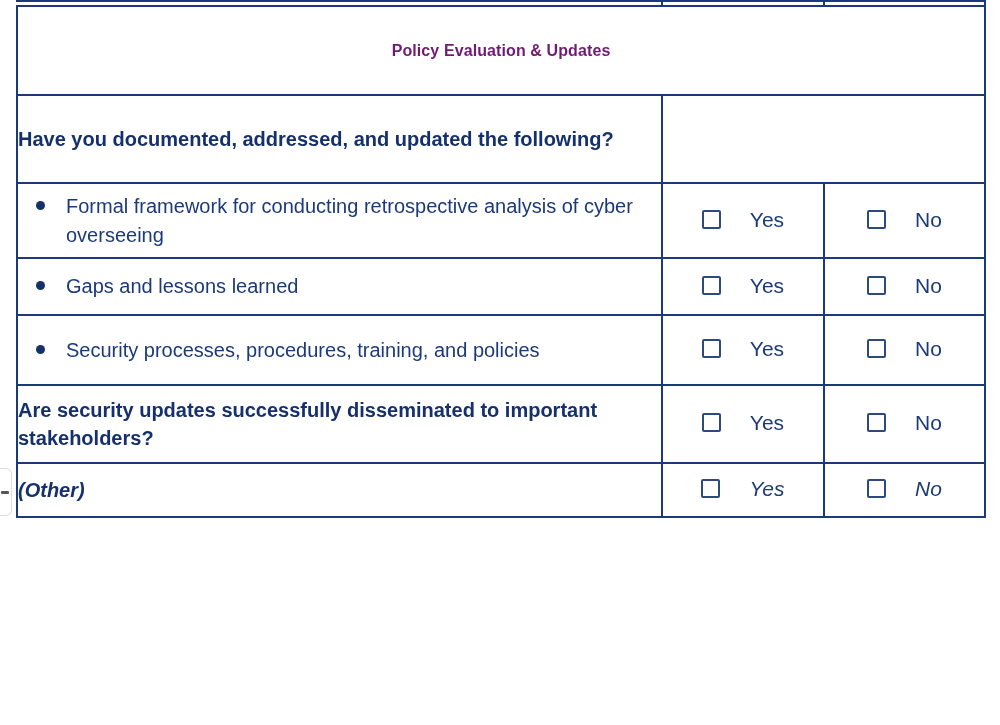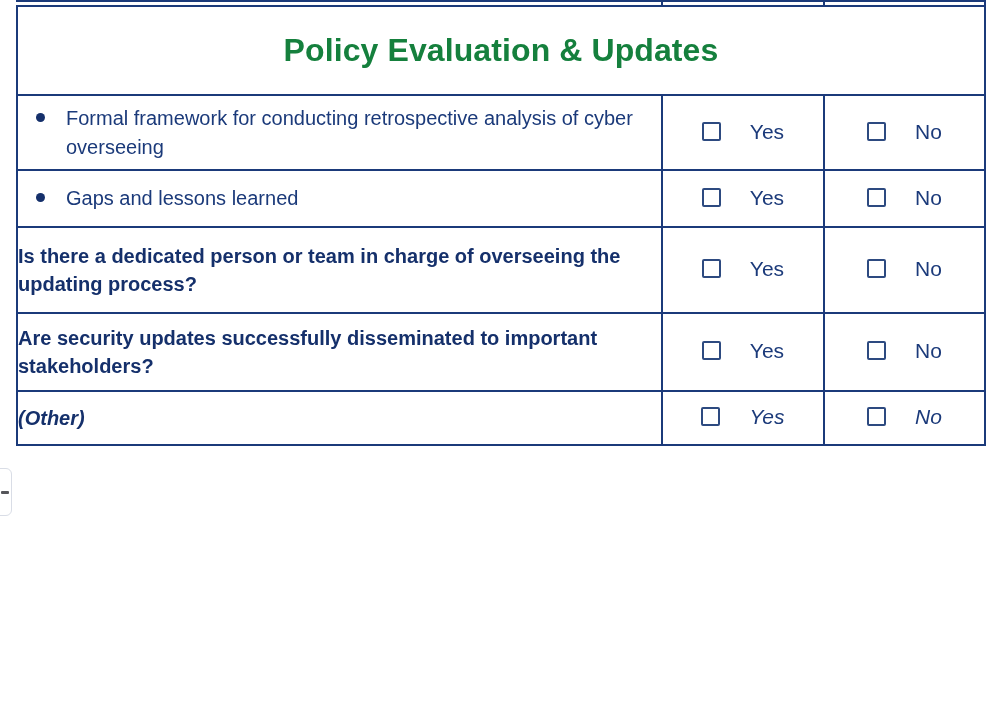--- a/index.html
+++ b/index.html
@@ -88,24 +88,24 @@
   .col-yes  { width: 162px; }
   .col-no   { width: 161px; }
 
   
   .title-cell {
     height: 87px;
     text-align: center;
     vertical-align: middle;
   }
   .title-text {
-    font-size: 32px;
+    font-size: 16px;
     font-weight: bold;
     letter-spacing: 0.1px;
-    color: #15803d;
+    color: #701a75;
   }
 
   
   .qcell {
     padding: 14px 18px 14px 10px;
   }
   .qtext {
     font-size: 20px;
     font-weight: bold;
     line-height: 1.42;
@@ -201,20 +201,26 @@
       <col class="col-no">
     </colgroup>
     <tbody>
 
       <tr>
         <td class="title-cell" colspan="3">
           <span class="title-text">Policy Evaluation &amp; Updates</span>
         </td>
       </tr>
 
+      <tr class="r-have">
+        <td class="qcell">
+          <div class="qtext">Have you documented, addressed, and updated the following?</div>
+        </td>
+        <td colspan="2"></td>
+      </tr>
 
       <tr class="r-b1">
         <td class="bcell">
           <div class="bullet-row">
             <span class="bullet-dot">
                 <i></i>
               </span>
             <span class="btext">Formal framework for conducting retrospective analysis of cyber overseeing</span>
           </div>
         </td>
@@ -248,38 +254,43 @@
           </span>
         </td>
         <td class="optcell">
           <span class="opt">
             <span class="box"></span>
             <span class="optlabel">No</span>
           </span>
         </td>
       </tr>
 
-
-      <tr class="r-q1">
-        <td class="qcell">
-          <div class="qtext">Is there a dedicated person or team in charge of overseeing the updating process?</div>
-        </td>
-        <td class="optcell">
-          <span class="opt">
-            <span class="box"></span>
-            <span class="optlabel">Yes</span>
-          </span>
-        </td>
-        <td class="optcell">
-          <span class="opt">
-            <span class="box"></span>
-            <span class="optlabel">No</span>
-          </span>
-        </td>
-      </tr>
+      <tr class="r-b3">
+        <td class="bcell">
+          <div class="bullet-row">
+            <span class="bullet-dot">
+                <i></i>
+              </span>
+            <span class="btext">Security processes, procedures, training, and policies</span>
+          </div>
+        </td>
+        <td class="optcell">
+          <span class="opt">
+            <span class="box"></span>
+            <span class="optlabel">Yes</span>
+          </span>
+        </td>
+        <td class="optcell">
+          <span class="opt">
+            <span class="box"></span>
+            <span class="optlabel">No</span>
+          </span>
+        </td>
+      </tr>
+
 
       <tr class="r-q2">
         <td class="qcell">
           <div class="qtext">Are security updates successfully disseminated to important stakeholders?</div>
         </td>
         <td class="optcell">
           <span class="opt">
             <span class="box"></span>
             <span class="optlabel">Yes</span>
           </span>

